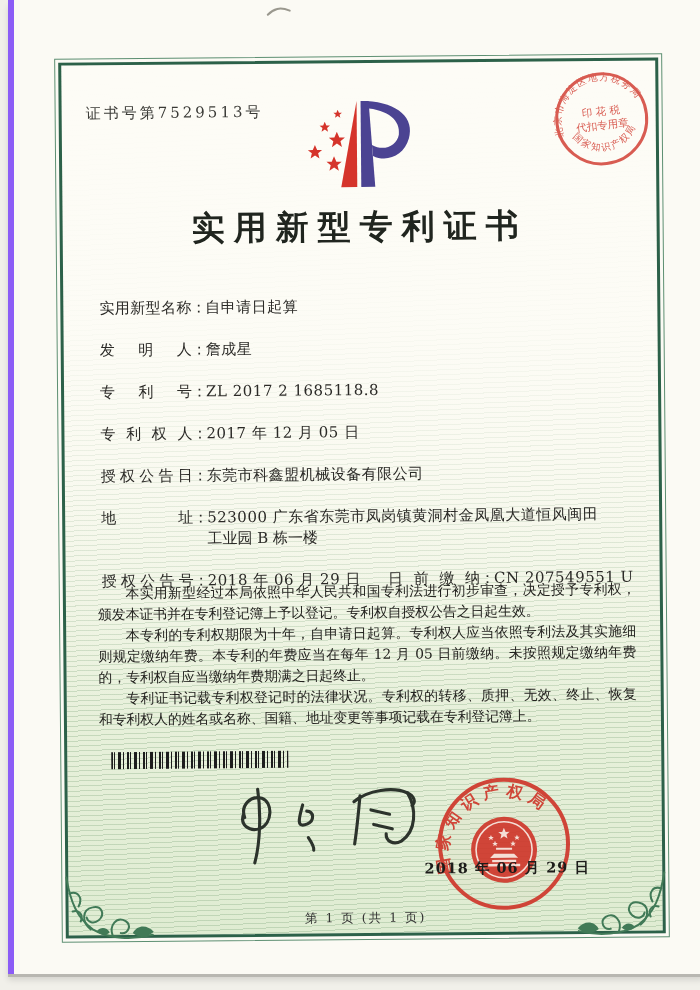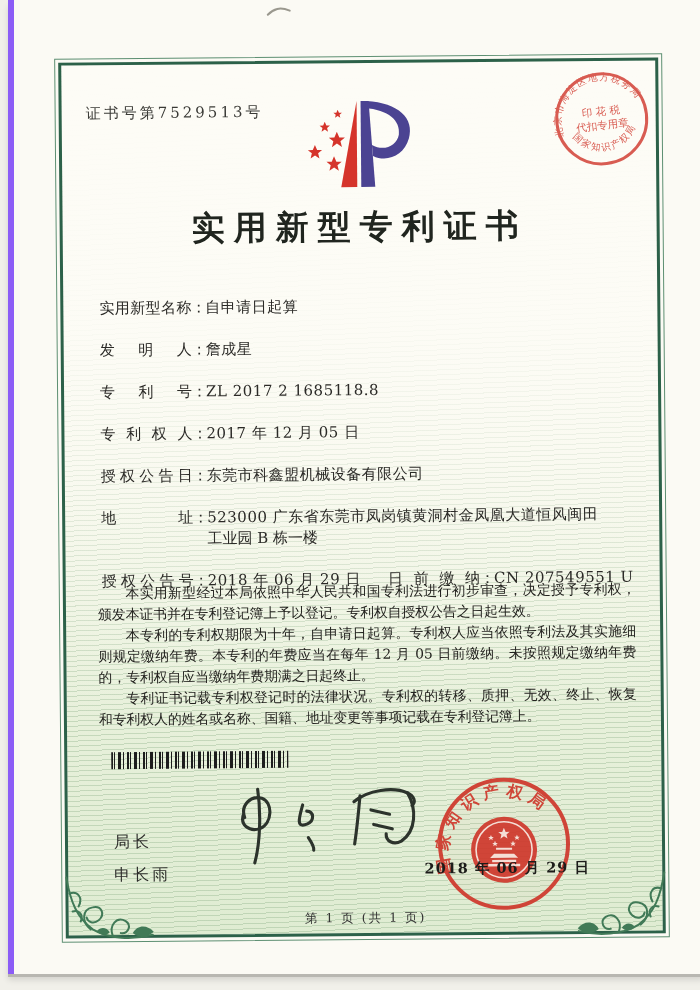--- a/index.html
+++ b/index.html
@@ -108,24 +108,20 @@
         </div>
 
         <div class="bodytext">
           <p>本实用新型经过本局依照中华人民共和国专利法进行初步审查，决定授予专利权，颁发本证书并在专利登记簿上予以登记。专利权自授权公告之日起生效。</p>
           <p>本专利的专利权期限为十年，自申请日起算。专利权人应当依照专利法及其实施细则规定缴纳年费。本专利的年费应当在每年 12 月 05 日前缴纳。未按照规定缴纳年费的，专利权自应当缴纳年费期满之日起终止。</p>
           <p>专利证书记载专利权登记时的法律状况。专利权的转移、质押、无效、终止、恢复和专利权人的姓名或名称、国籍、地址变更等事项记载在专利登记簿上。</p>
         </div>
 
         <div class="barcode"></div>
 
-        <div class="director">
-          <div>局长</div>
-          <div>申长雨</div>
-        </div>
 
         <svg class="signature" width="220" height="110" viewBox="0 0 240 110">
           <g stroke="#2c332c" stroke-width="3.4" fill="none" stroke-linecap="round" stroke-linejoin="round" transform="rotate(-3 120 55)">
             <path d="M30,40 C26,26 38,16 50,20 C62,25 60,48 46,53 C34,56 24,48 29,36"></path>
             <path d="M46,10 C48,32 46,66 38,90"></path>
             <path d="M94,30 C90,42 84,56 98,51 C106,48 106,38 98,37"></path>
             <path d="M98,66 C101,71 104,76 103,80"></path>
             <path d="M150,30 C166,18 194,16 209,24 C216,28 218,34 213,38"></path>
             <path d="M157,24 C154,44 151,62 148,76"></path>
             <path d="M209,24 C218,42 216,66 199,76 C190,80 182,75 183,67"></path>

